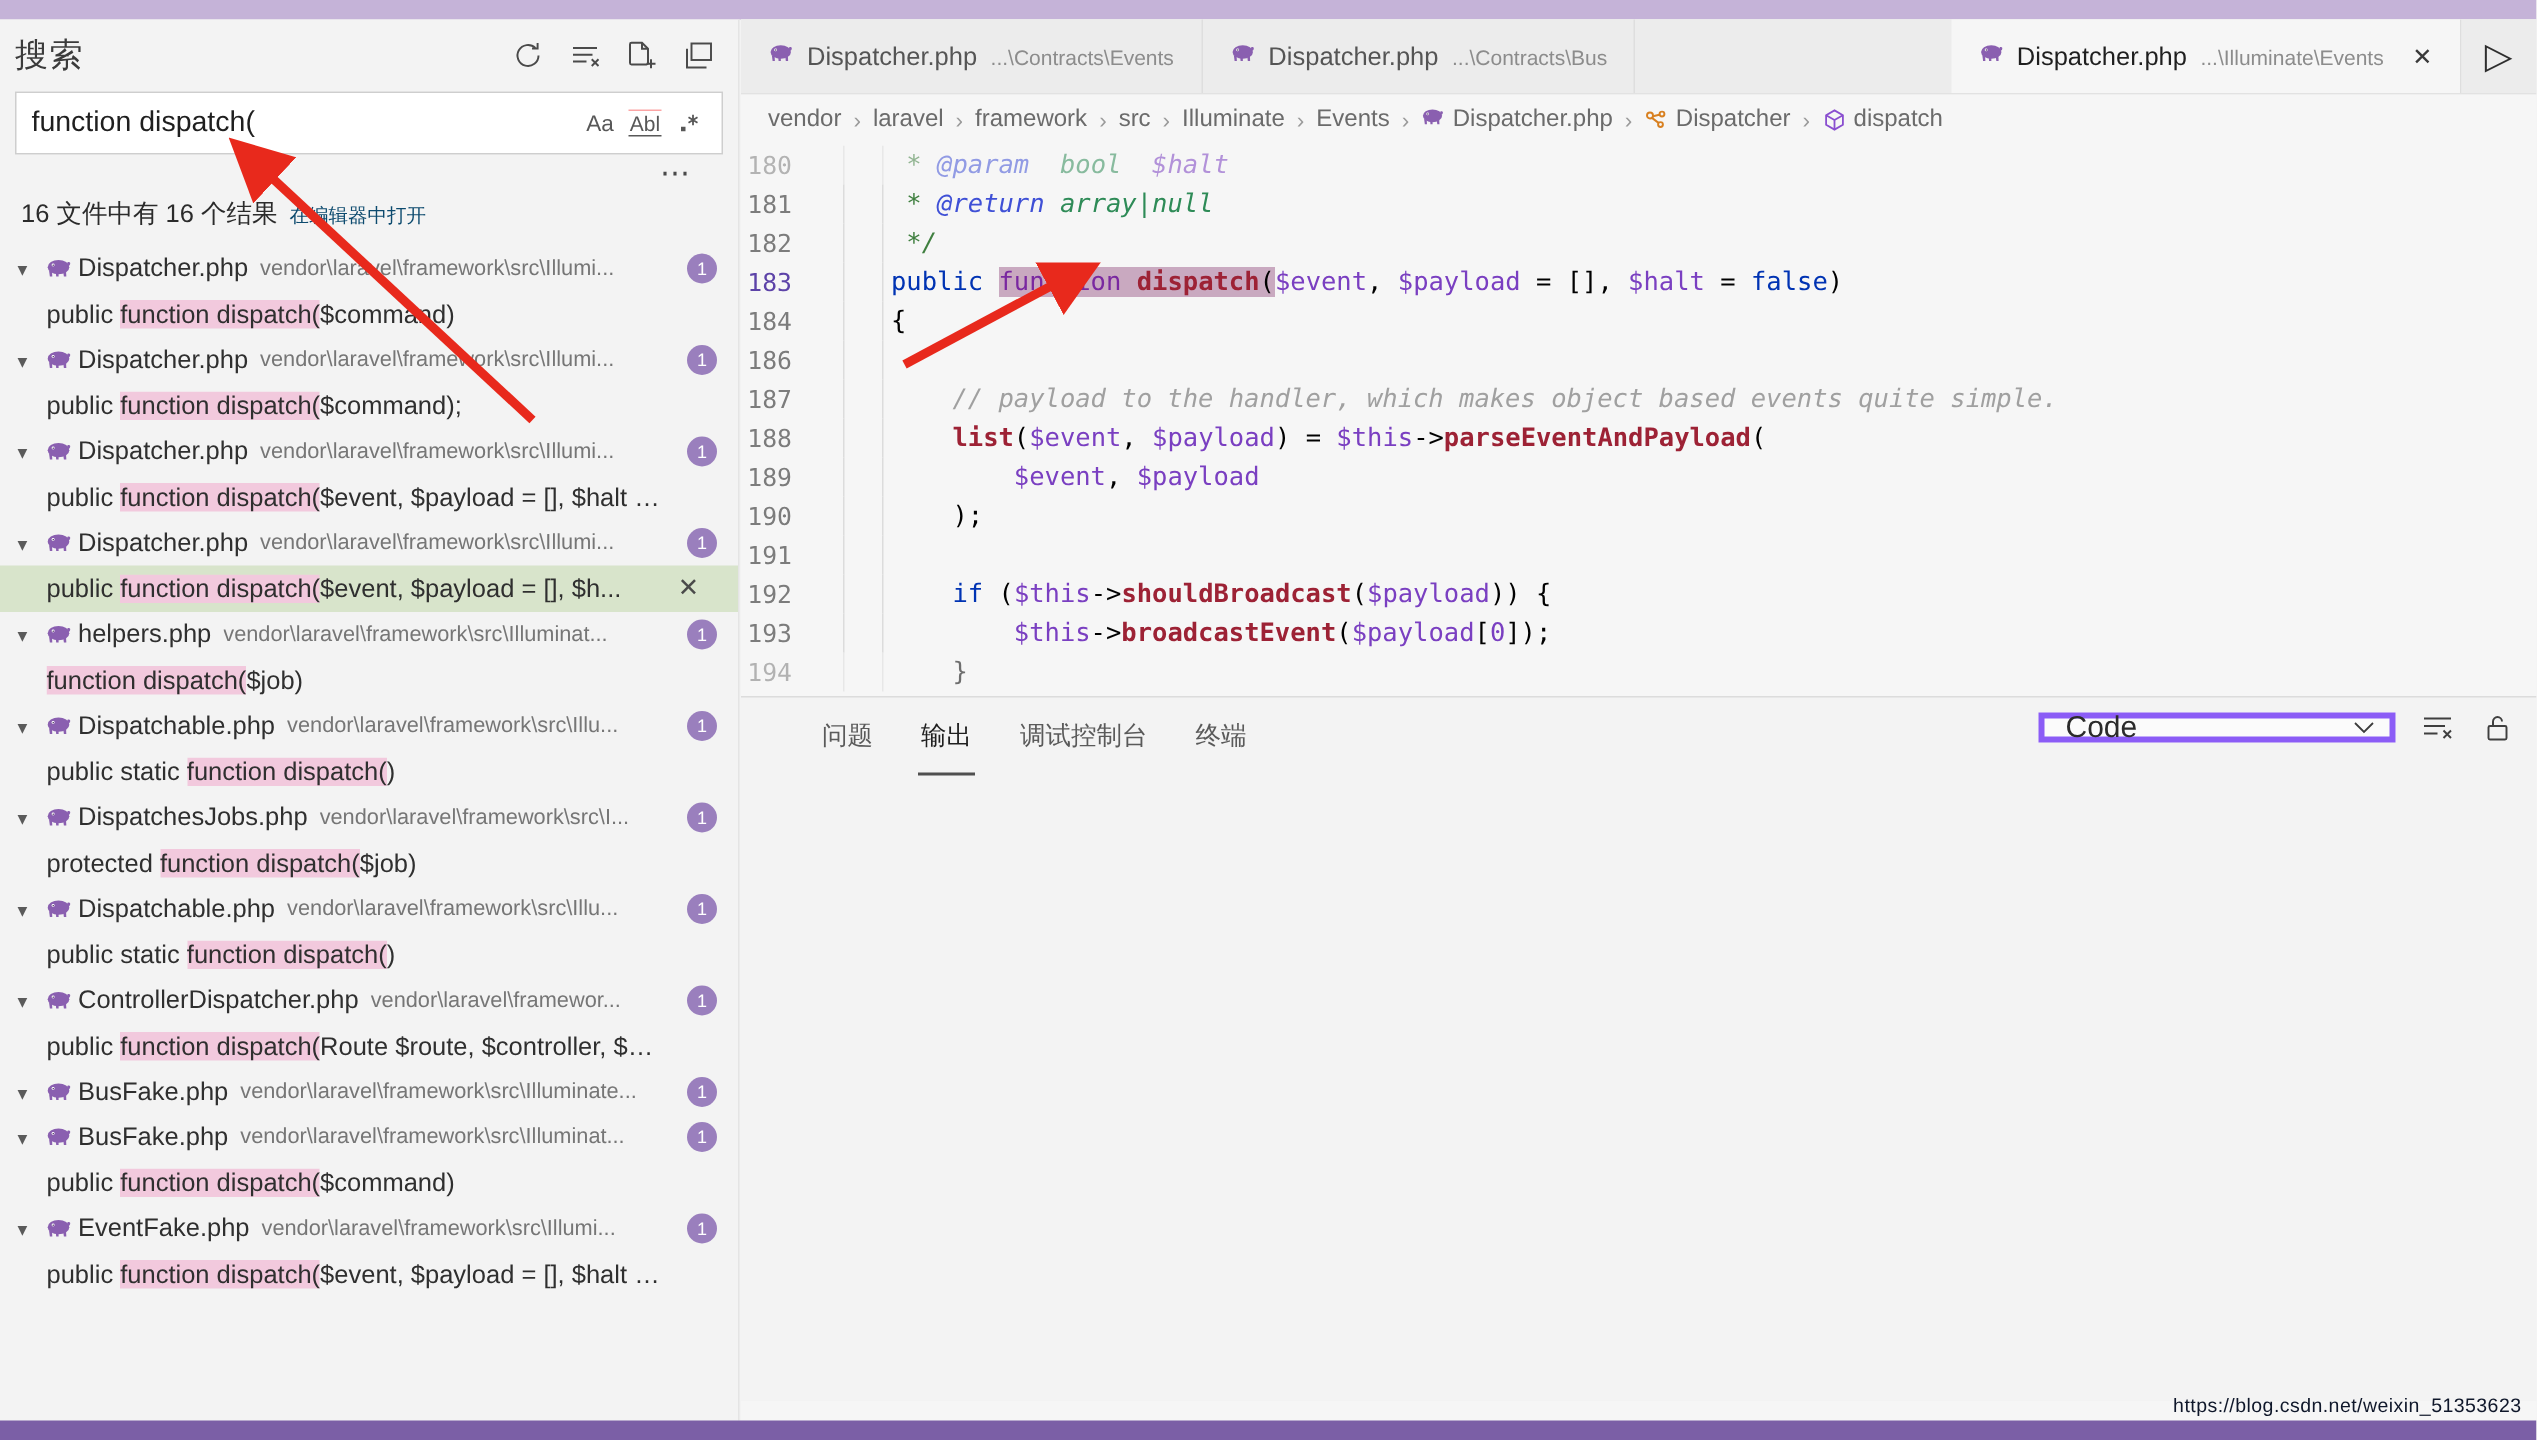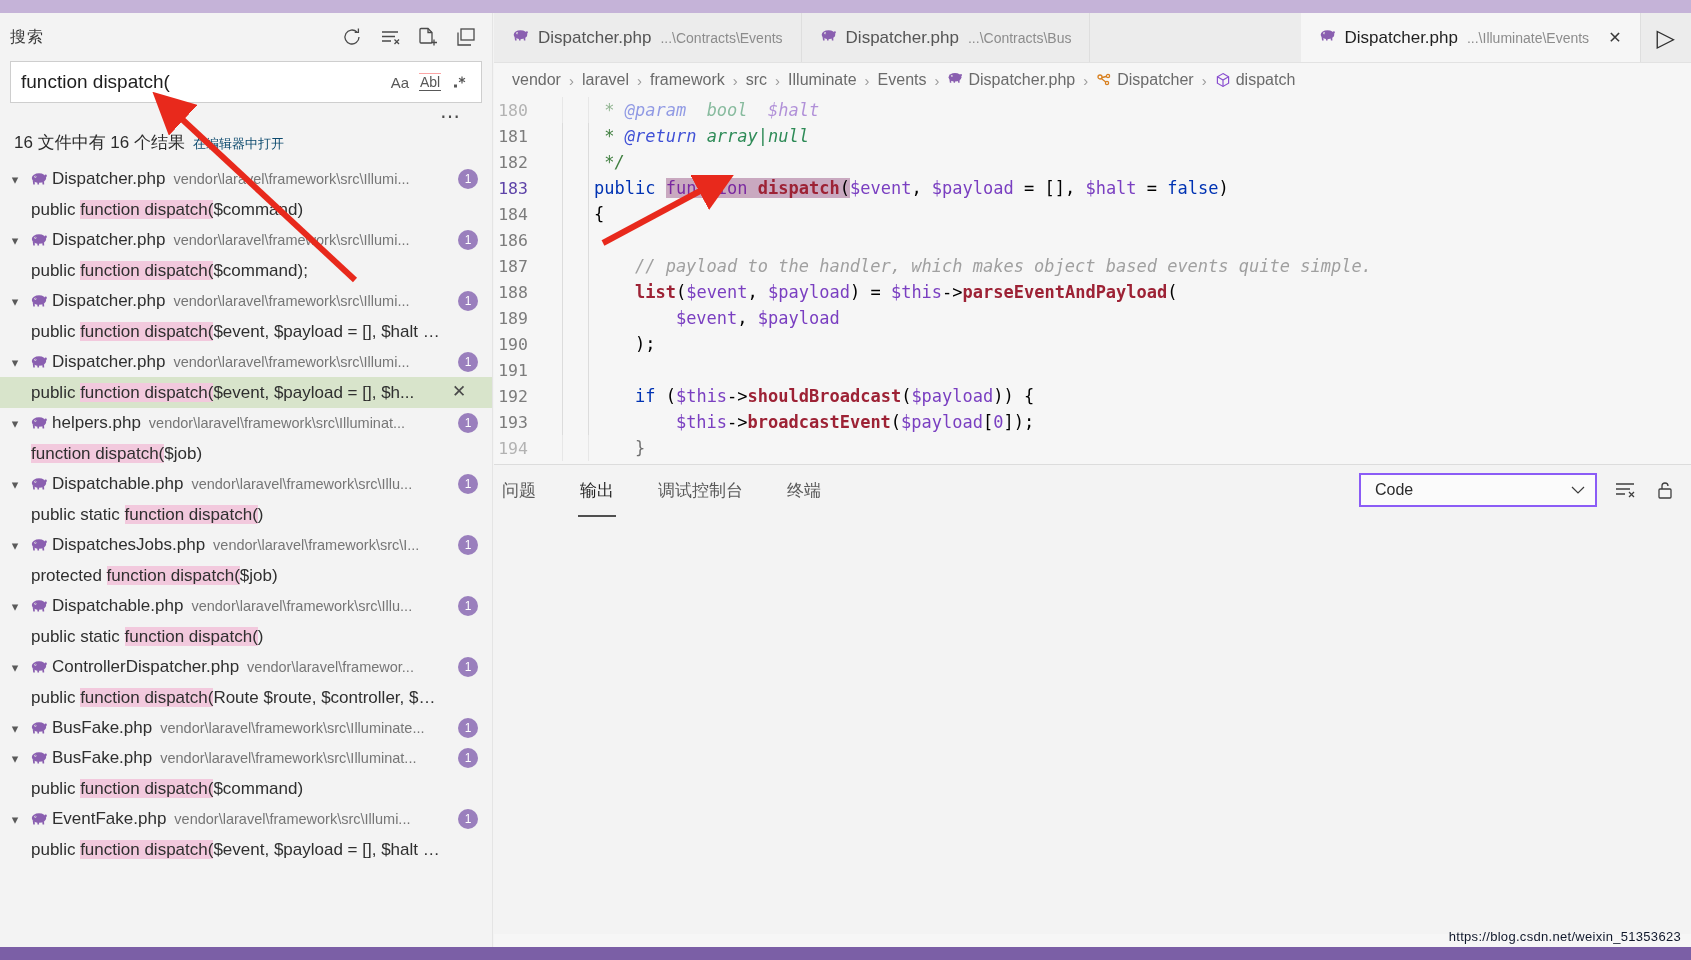--- a/index.html
+++ b/index.html
@@ -22,21 +22,21 @@
     position: absolute; left: 0; top: 13px; width: 493px; height: 934px;
     background: #f3f3f3;
     border-right: 1px solid #e4e4e4;
     overflow: hidden;
   }
   #sidebar-header {
     height: 48px; display: flex; align-items: center;
     padding: 0 14px 0 10px;
   }
   #sidebar-title {
-    font-size: 16px; color: #3b3b3b; letter-spacing: 1px; flex: 1;
+    font-size: 22px; color: #3b3b3b; letter-spacing: 1px; flex: 1;
   }
   .hdr-actions { display: flex; align-items: center; gap: 14px; }
   .hdr-icon {
     width: 24px; height: 24px; display: flex; align-items: center;
     justify-content: center; color: #4a4a4a; cursor: pointer;
   }
   .hdr-icon svg { display: block; }
 
   
   #search-row { padding: 0 10px; position: relative; }
@@ -159,37 +159,37 @@
   .fn  { color: #9d2235; font-weight: bold; }
   .num { color: #7a3fc1; }
   .search-hl { background: #c9a9c0; }
 
   
   #panel {
     position: absolute; left: 0; bottom: 13px; width: 1197px; height: 470px;
     background: #f3f3f3; border-top: 1px solid #dcdcdc;
   }
   #panel-tabs {
-    height: 52px; display: flex; align-items: center; padding-left: 6px;
-    gap: 40px; position: relative;
+    height: 52px; display: flex; align-items: center; padding-left: 20px;
+    gap: 28px; position: relative; margin-left: 32px;
   }
   .ptab {
     font-size: 17px; color: #5a5a5a; cursor: pointer;
     height: 52px; display: flex; align-items: center;
     border-bottom: 2px solid transparent; padding: 0 2px;
   }
   .ptab.active { color: #1f1f1f; border-bottom-color: #4f4f4f; }
   #panel-right {
     position: absolute; right: 14px; top: 8px;
     display: flex; align-items: center; gap: 16px;
   }
   #panel-select {
-    width: 238px; height: 34px; border: 2px solid #8b5cf6; background: #fbfbfb;
+    width: 238px; height: 20px; border: 4px solid #8b5cf6; background: #fbfbfb;
     display: flex; align-items: center; justify-content: space-between;
-    padding: 0 10px 0 14px; font-size: 16px; color: #2b2b2b; cursor: pointer;
+    padding: 0 10px 0 14px; font-size: 20px; color: #2b2b2b; cursor: pointer;
   }
   .p-icon { width: 24px; height: 24px; color: #3f3f3f; cursor: pointer; }
 
   
   #statusbar {
     position: absolute; left: 0; bottom: 0; width: 1691px; height: 13px;
     background: #7b5fa6;
   }
 
   

